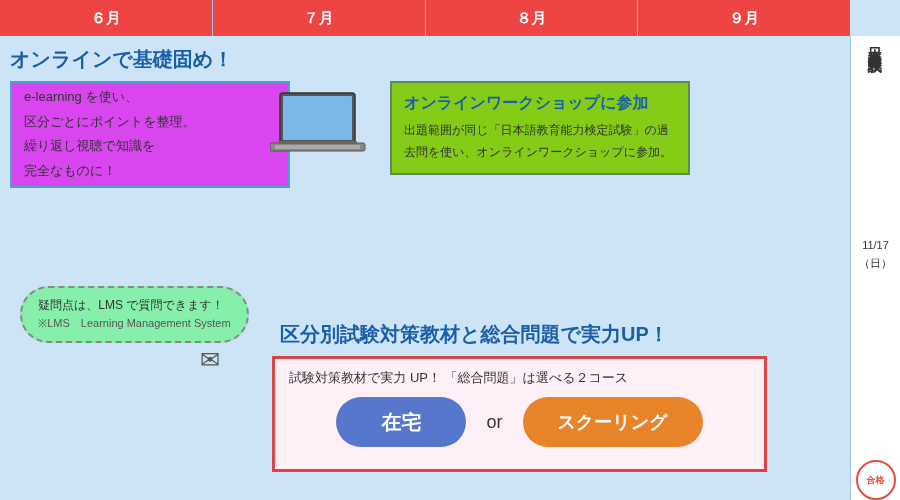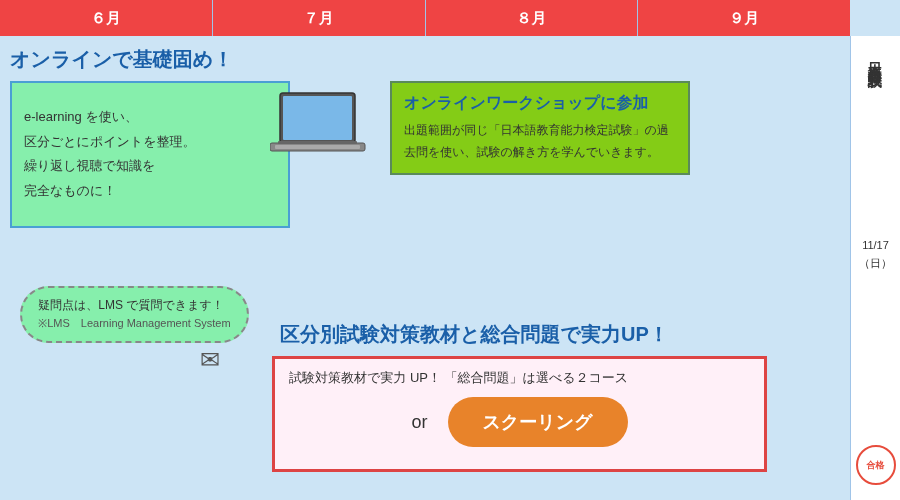--- a/index.html
+++ b/index.html
@@ -46,21 +46,21 @@
     }
 
     
     .right-sidebar {
       width: 50px;
       background: white;
       display: flex;
       flex-direction: column;
       align-items: center;
       justify-content: space-between;
-      padding: 15px 5px;
+      padding: 0 5px;
       border-left: 1px solid #a0c4e8;
     }
 
     .sidebar-title {
       writing-mode: vertical-rl;
       text-orientation: upright;
       font-size: 14px;
       font-weight: bold;
       color: #333;
       letter-spacing: 2px;
@@ -92,22 +92,22 @@
     
     .section-title-1 {
       font-size: 20px;
       font-weight: bold;
       color: #1a5fa8;
       margin-bottom: 8px;
     }
 
     .e-learning-box {
       border: 2px solid #4a9fd4;
-      background: #86efac;
-      padding: 22px 12px;
+      background: #d946ef;
+      padding: 2px 12px;
       width: 280px;
       position: absolute;
       top: 45px;
       left: 10px;
       font-size: 13px;
       line-height: 1.9;
       color: #333;
     }
 
     
@@ -268,35 +268,36 @@
           <rect x="0" y="55" width="95" height="8" rx="2" fill="#888" stroke="#555" stroke-width="1"></rect>
 
           <rect x="5" y="57" width="85" height="4" rx="1" fill="#aaa"></rect>
 
           <rect x="8" y="53" width="79" height="3" rx="1" fill="#666"></rect>
         </svg>
       </div>
 
       <div class="workshop-box">
         <div class="workshop-title">オンラインワークショップに参加</div>
-        <div class="workshop-text">出題範囲が同じ「日本語教育能力検定試験」の過去問を使い、試験の解き方を学んでいきます。</div>
+        <div class="workshop-text">出題範囲が同じ「日本語教育能力検定試験」の過去問を使い、オンラインワークショップに参加。</div>
       </div>
 
       <div class="lms-bubble">
         <div>疑問点は、LMS で質問できます！</div>
         <div style="font-size:11px; color:#555;">※LMS　Learning Management System</div>
       </div>
 
       <div class="mail-icon">✉</div>
 
       <div class="section-title-2">区分別試験対策教材と総合問題で実力UP！</div>
 
       <div class="practice-box">
         <div class="practice-text">試験対策教材で実力 UP！ 「総合問題」は選べる２コース</div>
         <div class="buttons-row">
+          <button class="btn-zaiku">在宅</button>
           <span class="or-text">or</span>
           <button class="btn-schooling">スクーリング</button>
         </div>
       </div>
 
     </div>
 
     <div class="right-sidebar">
       <div class="sidebar-title">日本語教員試験</div>
       <div class="sidebar-date">

